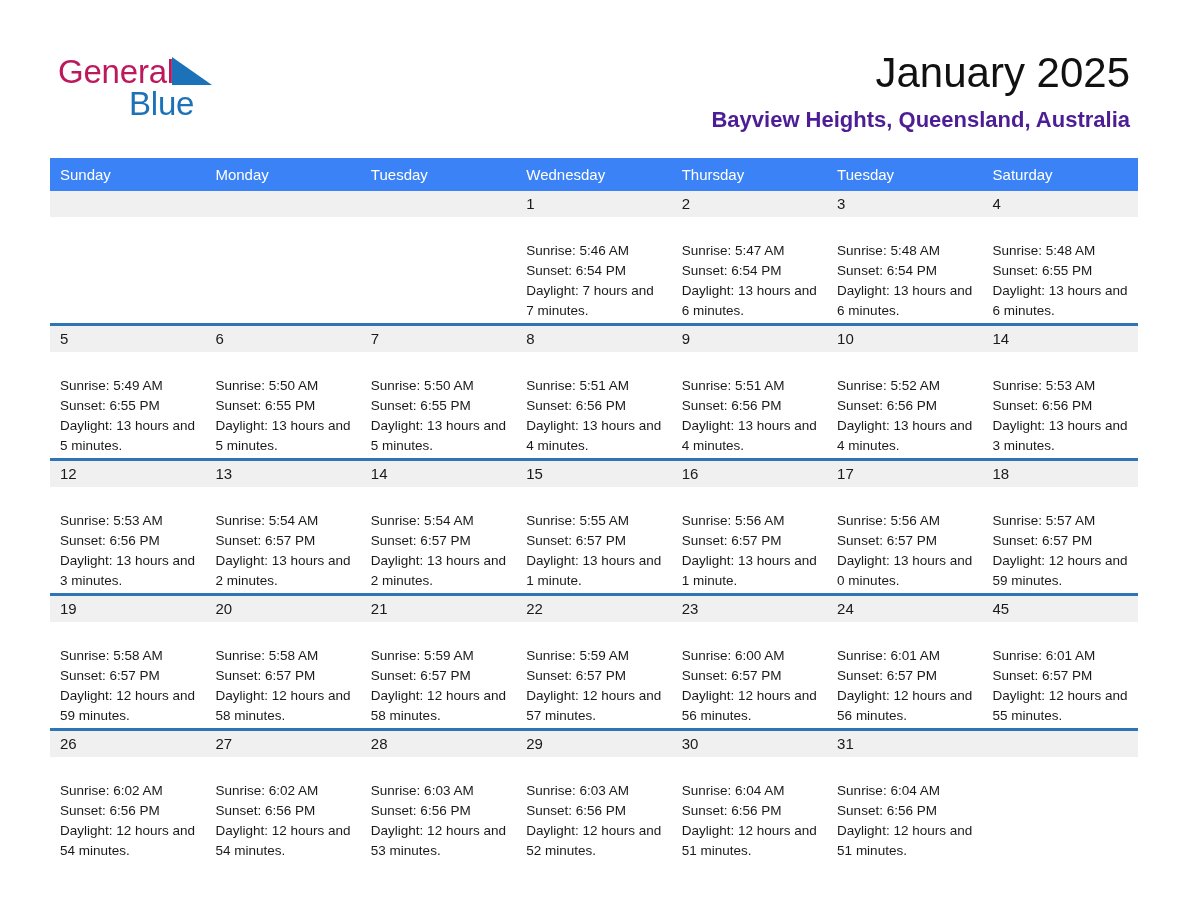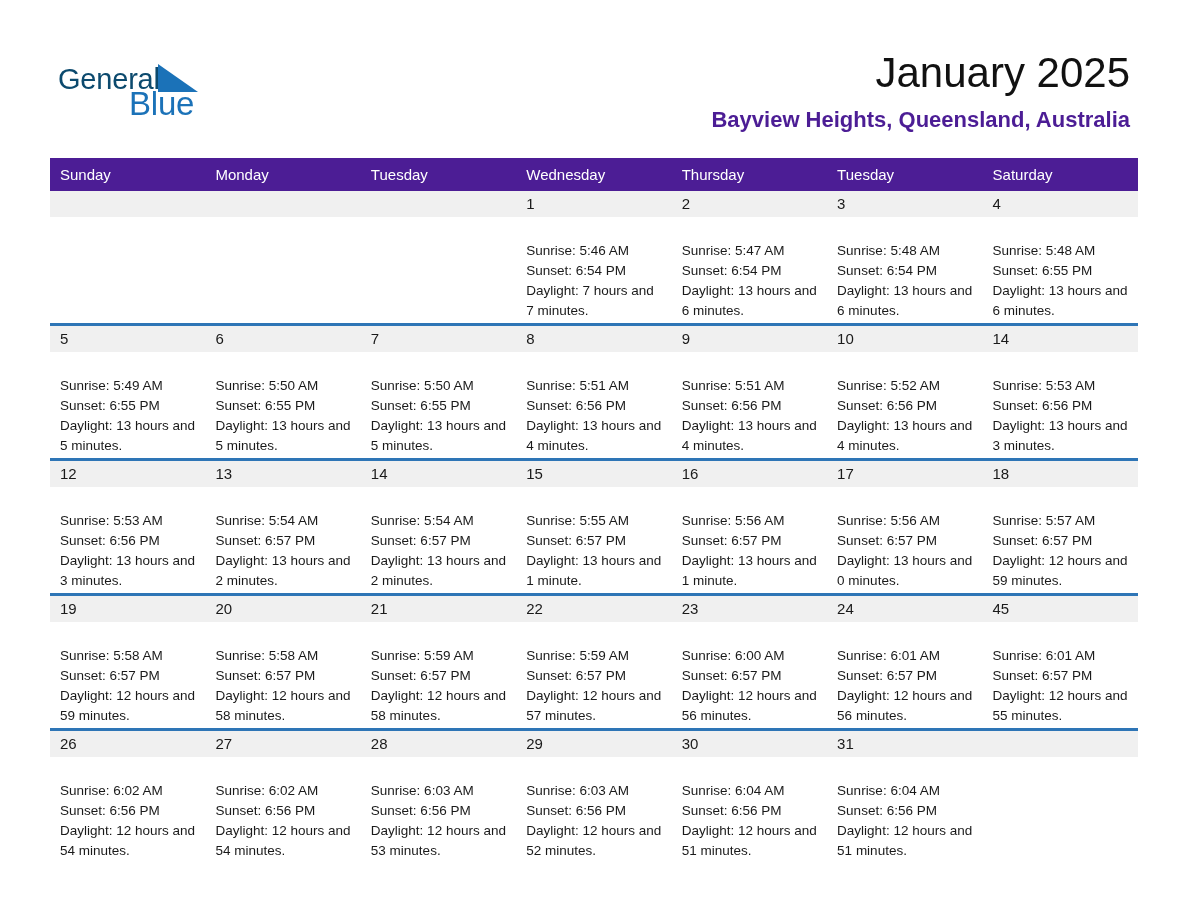--- a/index.html
+++ b/index.html
@@ -36,25 +36,24 @@
     position: absolute;
     left: 58px;
     top: 52px;
     width: 300px;
     height: 80px;
   }
   .brand-line1 {
     position: relative;
     height: 40px;
     line-height: 40px;
-    font-size: 29px;
-    color: #0c4a6e;
+    font-size: 33px;
+    color: #be185d;
     letter-spacing: -0.2px;
     white-space: nowrap;
-    margin-top: 7px;
   }
   .brand-general {
     display: inline-block;
     vertical-align: top;
   }
   .brand-triangle {
     display: inline-block;
     vertical-align: top;
     margin-top: 5px;
     margin-left: -2px;
@@ -102,21 +101,21 @@
     top: 158px;
     width: 1088px;
     border-collapse: collapse;
     table-layout: fixed;
   }
   .calendar col {
     width: 155.43px;
   }
 
   .calendar thead th {
-    background: #4c1d95;
+    background: #3b82f6;
     color: #ffffff;
     font-size: 15px;
     font-weight: normal;
     text-align: left;
     padding: 6px 0 7px 10px;
     height: 20px;
     vertical-align: middle;
   }
 
   .week-row > td {

